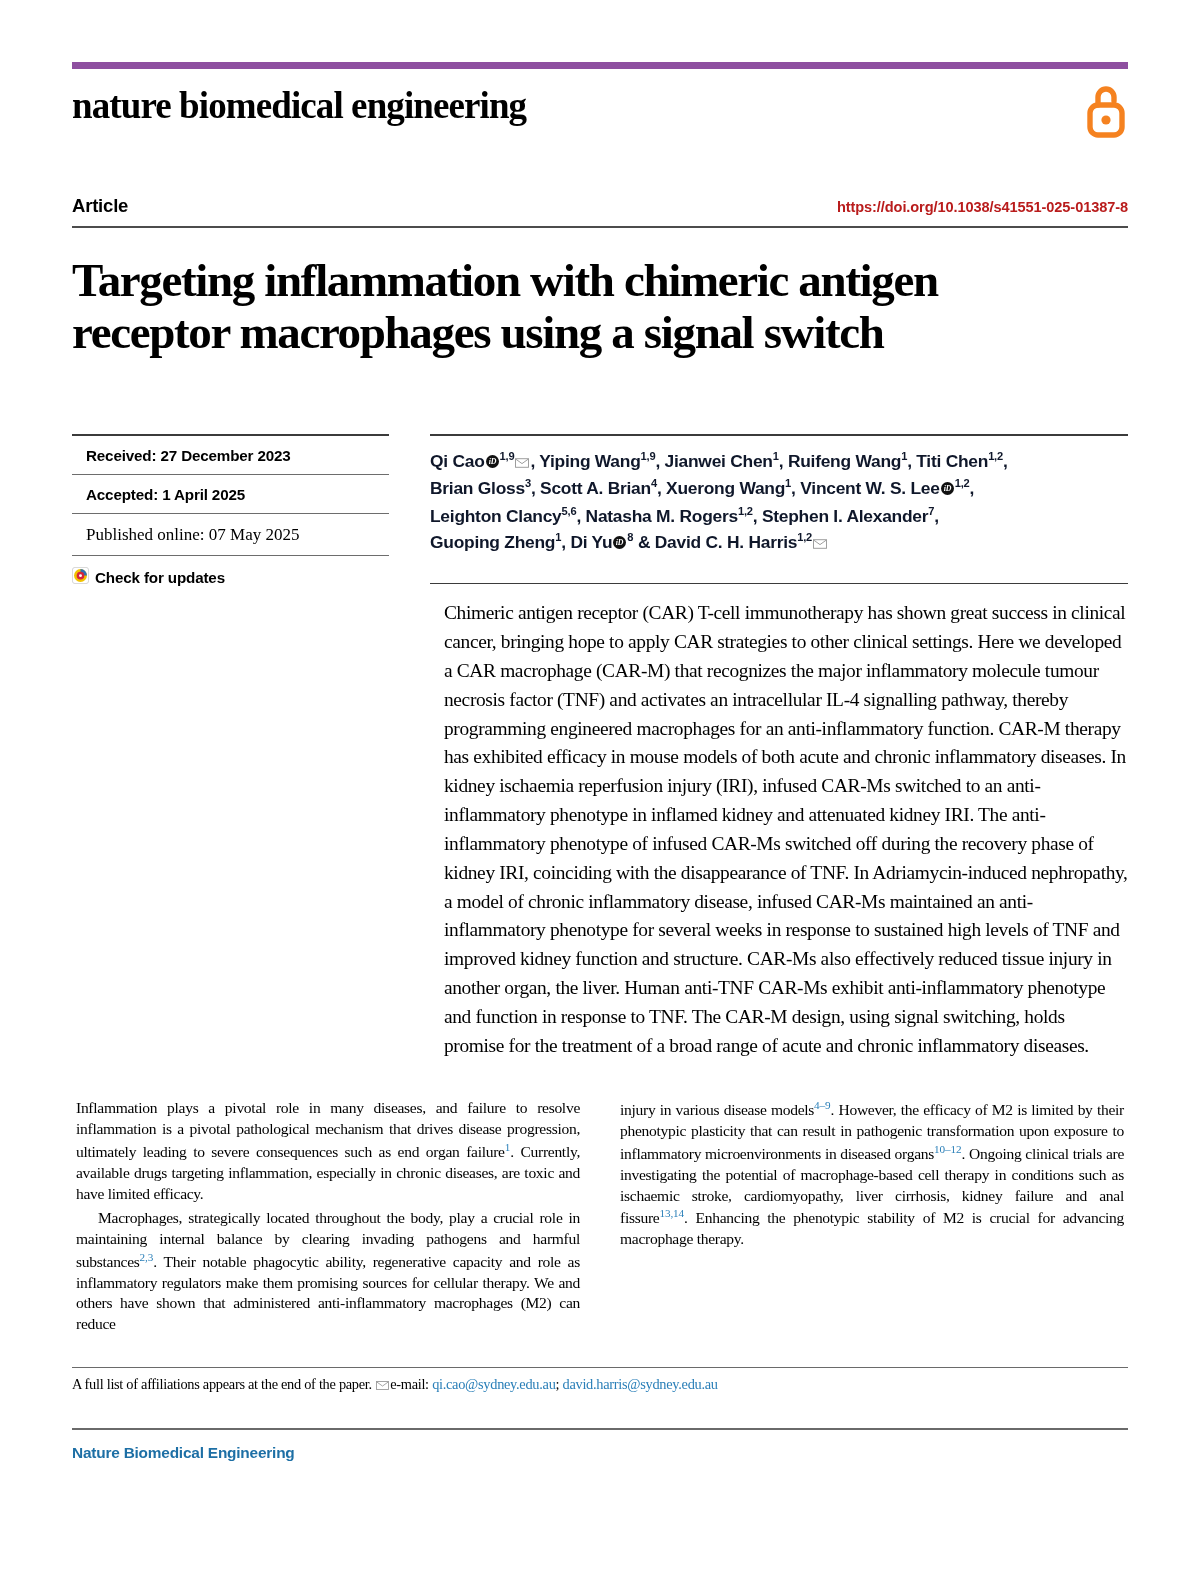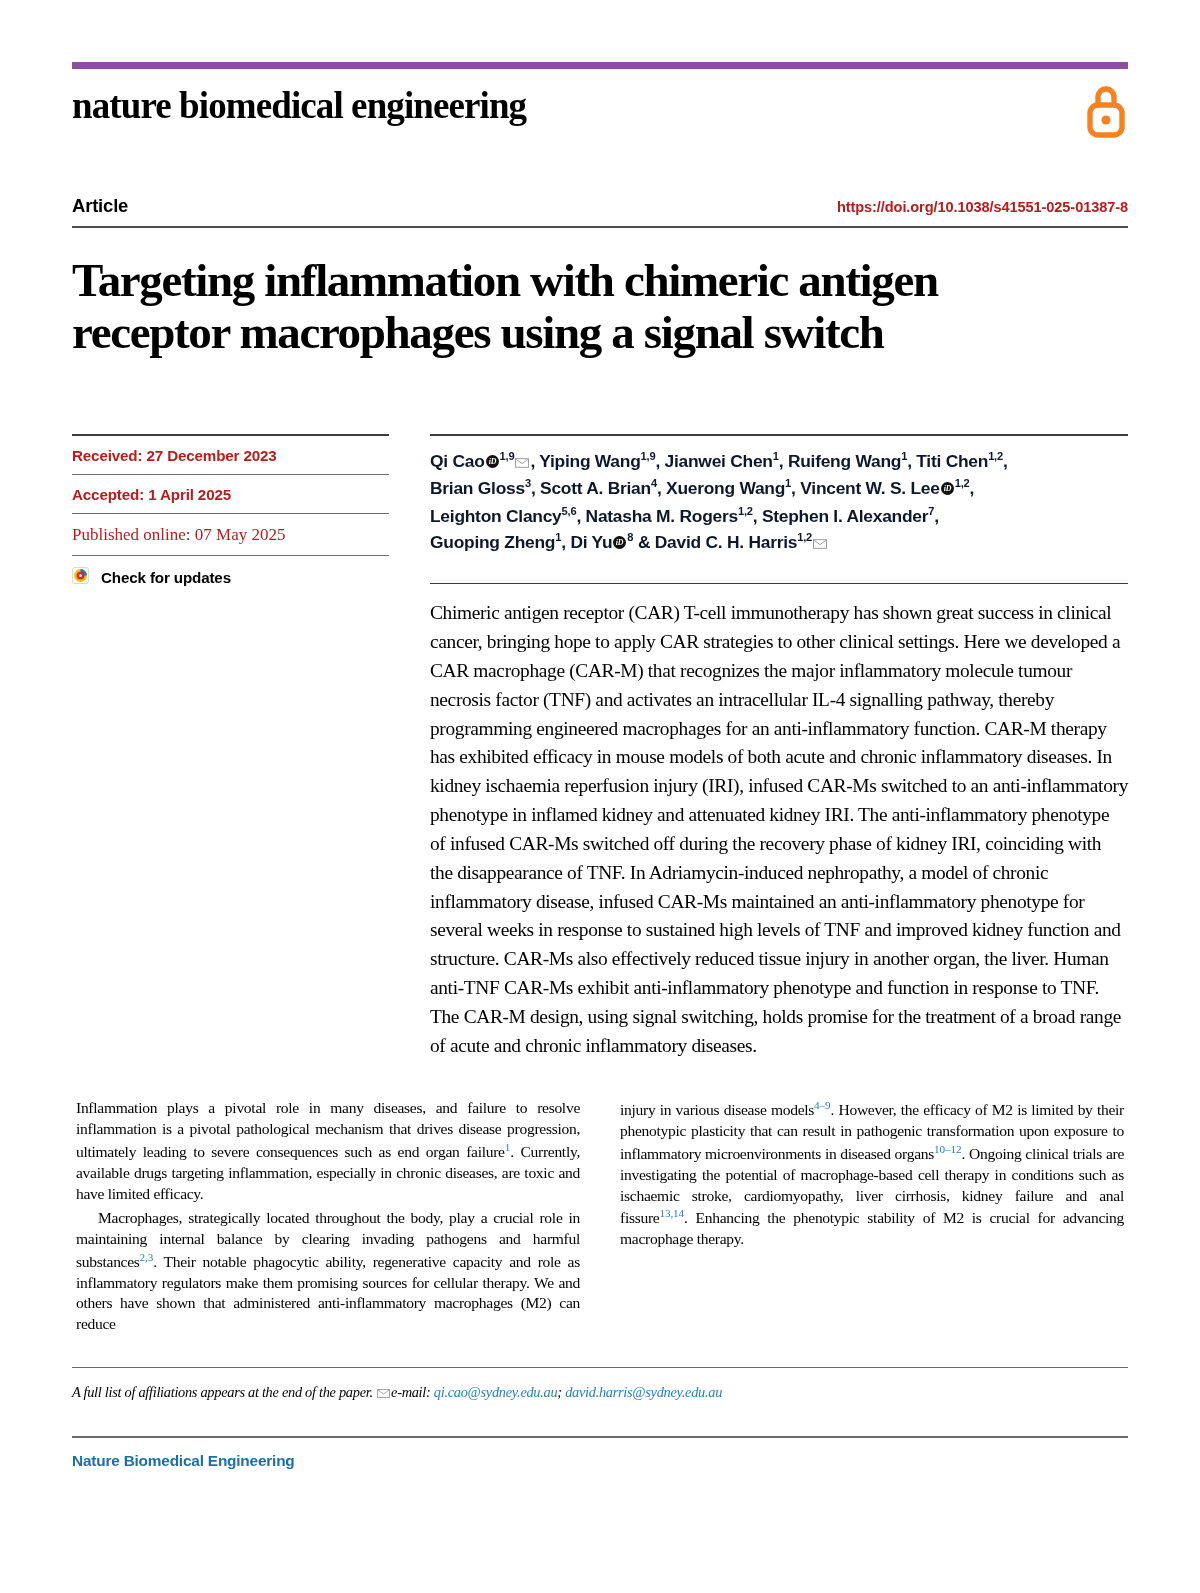--- a/index.html
+++ b/index.html
@@ -86,32 +86,33 @@
   .gap-col  { width: 41px; flex: 0 0 41px; }
   .abs-col  { flex: 1 1 auto; }
 
   .meta-rule { height: 1.4px; background: #3b3b3b; }
   .meta-rule.thin { background: #6d6d6d; height: 1.1px; }
   .meta-item {
     font-size: 15.2px;
     font-weight: 700;
     letter-spacing: -0.15px;
     padding: 11px 0 10px 0;
-    color: #b91c1c;
+    color: #000000;
+    margin-left: 14px;
   }
   .meta-item.serif {
     font-family: "Liberation Serif", serif;
     font-weight: 400;
     font-size: 17px;
     letter-spacing: 0;
   }
   .checkline {
     display: flex;
     align-items: center;
-    gap: 12px;
+    gap: 6px;
     padding-top: 11px;
     font-size: 15.2px;
     font-weight: 700;
     letter-spacing: -0.15px;
   }
 
   
   .authors {
     font-size: 17.4px;
     font-weight: 700;
@@ -125,20 +126,21 @@
   .abs-rule { height: 1.5px; background: #3b3b3b; margin-top: 26px; }
 
   .abstract {
     font-family: "Liberation Serif", serif;
     font-size: 19.4px;
     line-height: 1.485;
     letter-spacing: -0.34px;
     margin-top: 15px;
     color: #000;
     text-align: left;
+    margin-left: 14px;
   }
 
   
   .body-cols {
     display: flex;
     gap: 32px;
     margin-top: 34px;
   }
   .body-col { width: 512px; flex: 0 0 512px; }
   .body-col p {
@@ -150,26 +152,25 @@
     text-align: justify;
     color: #000;
     hyphens: none;
   }
   .body-col p.indent { text-indent: 22px; }
   .ref { color: #2a7fb8; font-size: 0.72em; vertical-align: super; letter-spacing: -0.1px;}
 
   
   .foot-rule { height: 1.3px; background: #6a6a6a; margin-top: 28px; }
   .footnote {
-    margin-top: 16px;
+    margin-top: 8px;
     font-family: "Liberation Serif", serif;
     font-size: 14.4px;
     letter-spacing: -0.3px;
     color: #000;
-    font-style: italic;
   }
   .footnote a { color: #2a7fb8; text-decoration: none; }
 
   .bottom-rule { height: 1.3px; background: #6a6a6a; margin-top: 34px; }
   .running-foot {
     margin-top: 14px;
     font-size: 15.4px;
     font-weight: 700;
     letter-spacing: -0.2px;
     color: #1d6fa5;

